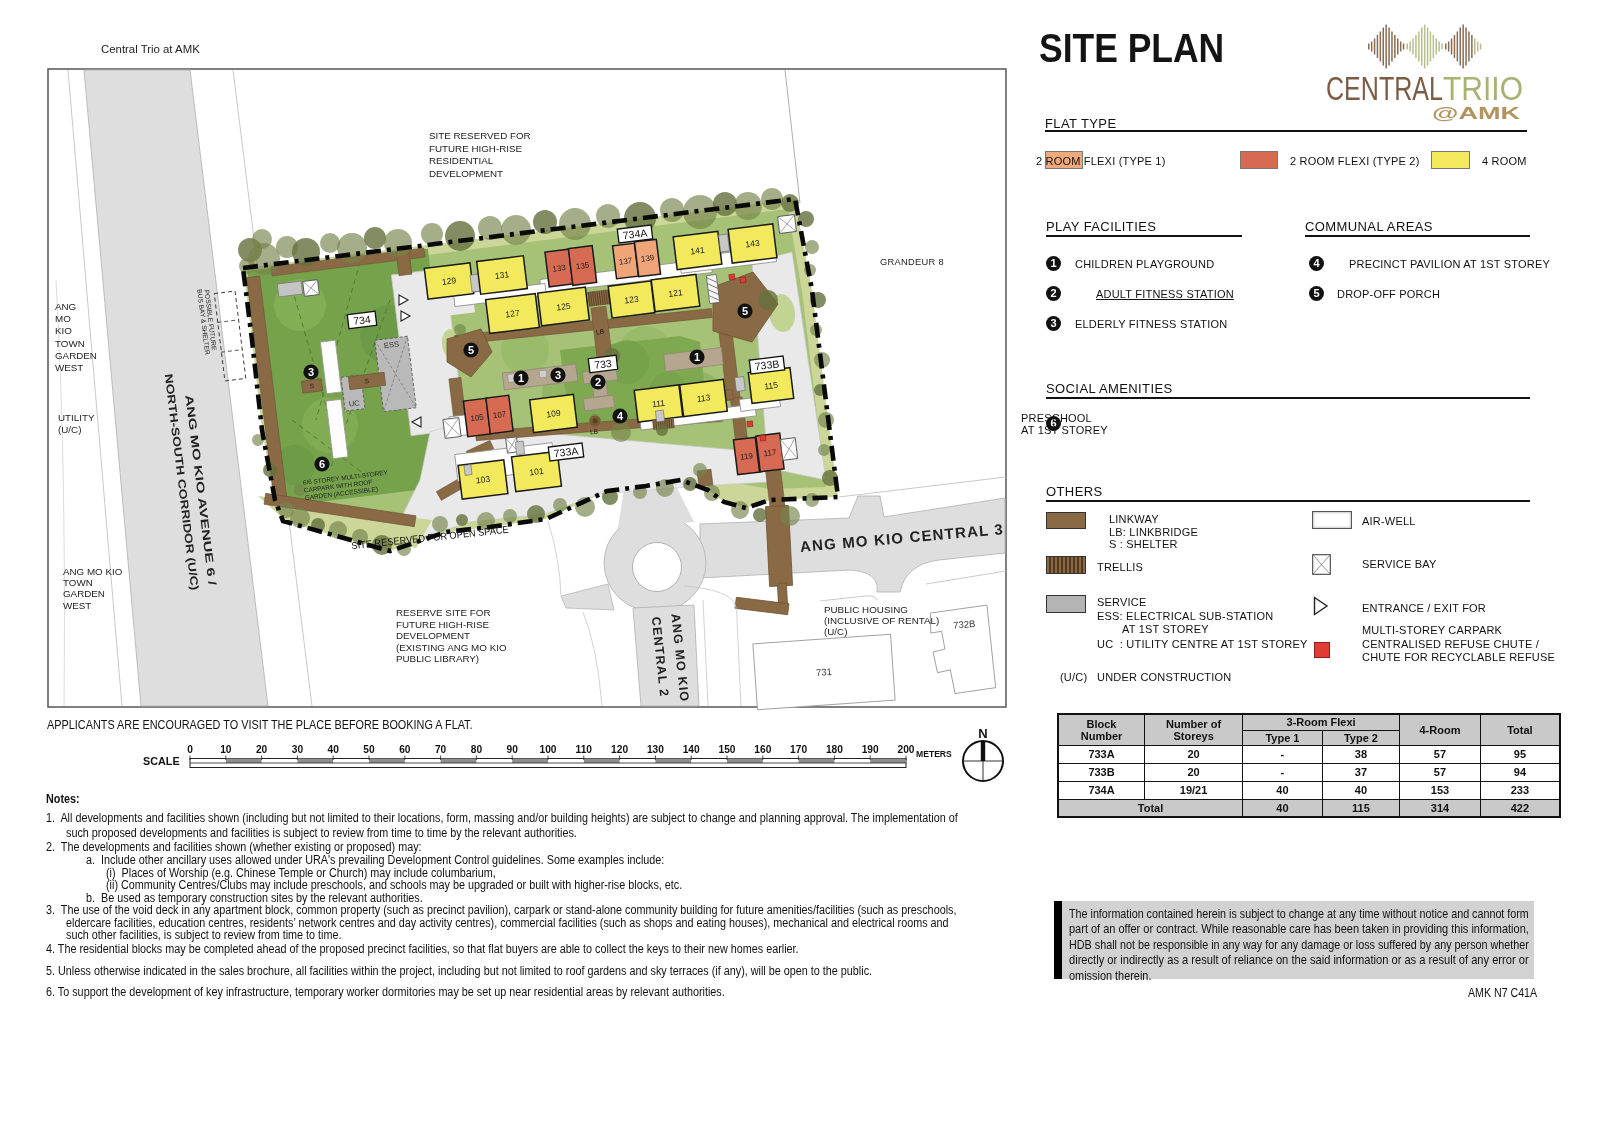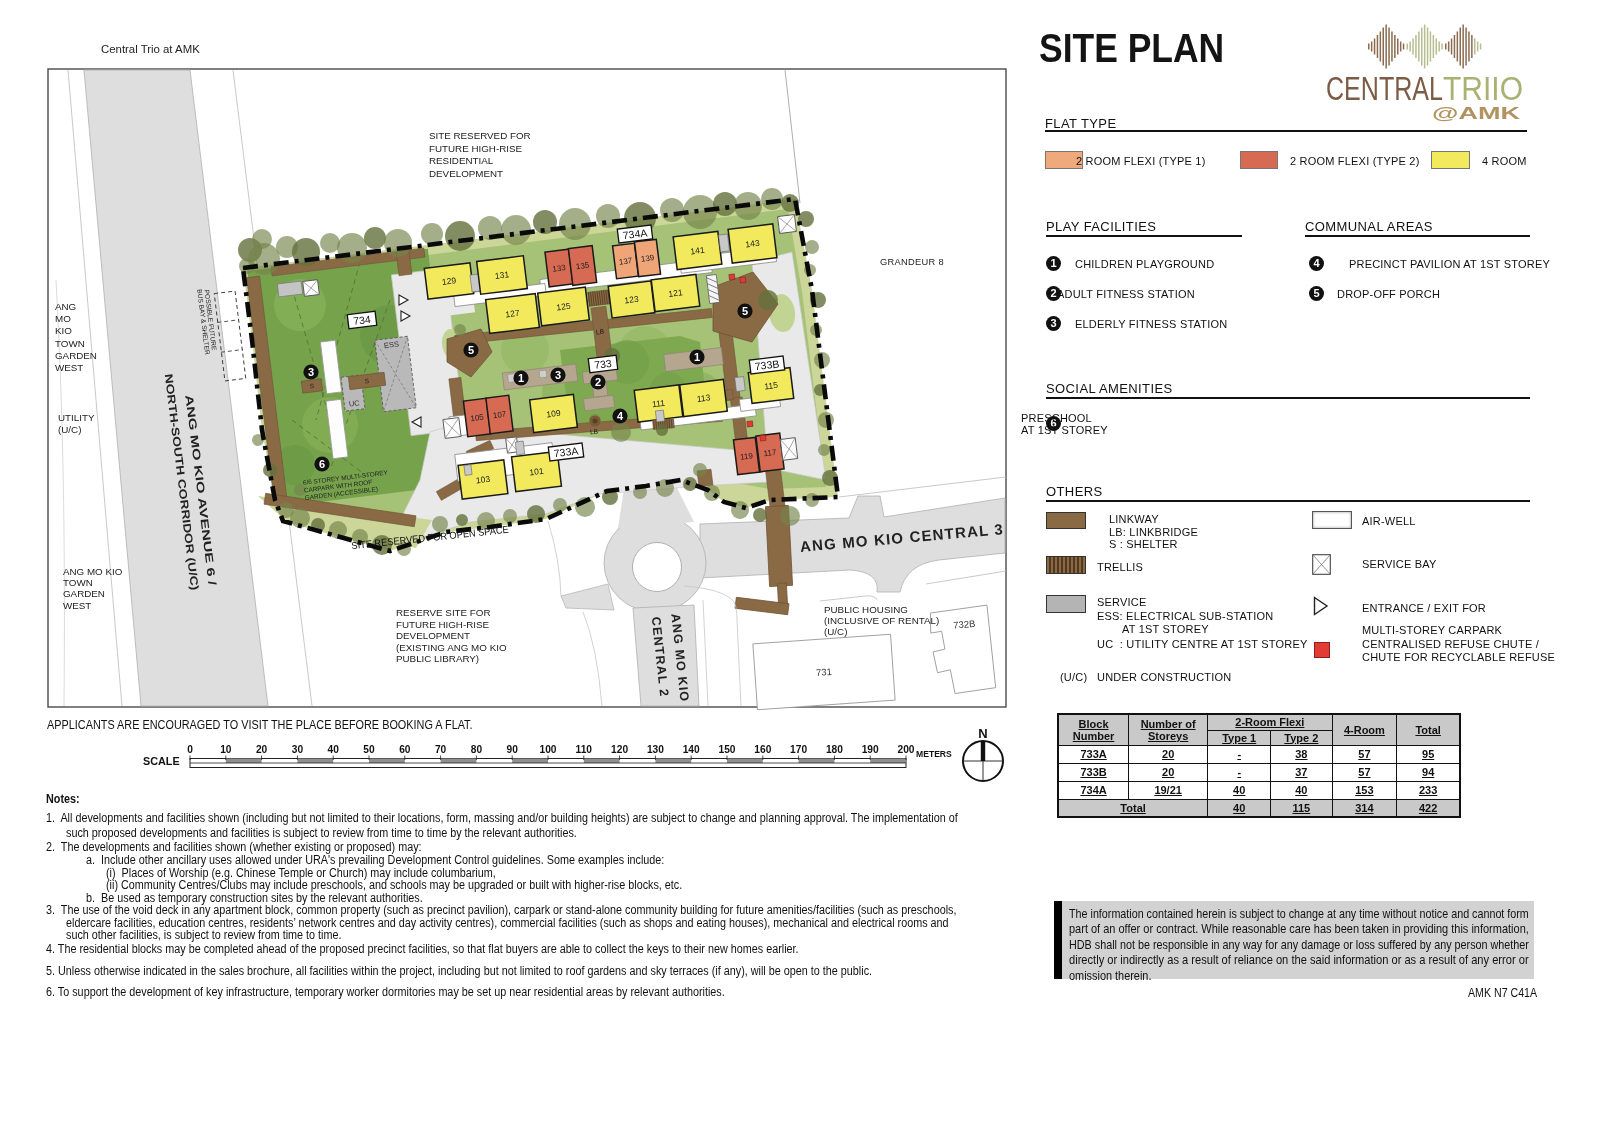--- a/index.html
+++ b/index.html
@@ -778,32 +778,32 @@
 <line x1="963" y1="761" x2="1003" y2="761" stroke="#333" stroke-width="1"></line>
 <line x1="983" y1="741" x2="983" y2="781" stroke="#333" stroke-width="1"></line>
 <rect x="980.8" y="741" width="4.4" height="20" fill="#111"></rect>
 <text x="983" y="738" font-size="13" font-weight="bold" fill="#111" text-anchor="middle">N</text>
 </svg>
 
 <div class="abs hd" style="left:1045px; top:116px;">FLAT TYPE</div>
 <div class="hl" style="left:1045px; top:130px; width:482px;"></div>
 
 <div class="abs" style="left:1045px; top:151px; width:38px; height:18px; background:#f0a97a; border:1px solid #777;"></div>
-<div class="abs it" style="left:1076px; top:155px;">2 ROOM FLEXI (TYPE 1)</div>
+<div class="abs it" style="left:1036px; top:155px;">2 ROOM FLEXI (TYPE 1)</div>
 <div class="abs" style="left:1240px; top:151px; width:38px; height:18px; background:#d66a52; border:1px solid #777;"></div>
 <div class="abs it" style="left:1290px; top:155px;">2 ROOM FLEXI (TYPE 2)</div>
 <div class="abs" style="left:1431px; top:151px; width:39px; height:18px; background:#f2ea5c; border:1px solid #777;"></div>
 <div class="abs it" style="left:1482px; top:155px;">4 ROOM</div>
 
 <div class="abs hd" style="left:1046px; top:219px;">PLAY FACILITIES</div>
 <div class="hl" style="left:1046px; top:235px; width:196px;"></div>
 <div class="crc" style="left:1046px; top:256px;">1</div>
 <div class="abs it" style="left:1075px; top:258px;">CHILDREN PLAYGROUND</div>
 <div class="crc" style="left:1046px; top:286px;">2</div>
-<div class="abs it" style="left:1057px; top:288px;">ADULT FITNESS STATION</div>
+<div class="abs it" style="left:1096px; top:288px;text-decoration:underline;">ADULT FITNESS STATION</div>
 <div class="crc" style="left:1046px; top:316px;">3</div>
 <div class="abs it" style="left:1075px; top:318px;">ELDERLY FITNESS STATION</div>
 
 <div class="abs hd" style="left:1305px; top:219px;">COMMUNAL AREAS</div>
 <div class="hl" style="left:1305px; top:235px; width:225px;"></div>
 <div class="crc" style="left:1309px; top:256px;">4</div>
 <div class="abs it" style="left:1337px; top:258px;margin-left:12px;">PRECINCT PAVILION AT 1ST STOREY</div>
 <div class="crc" style="left:1309px; top:286px;">5</div>
 <div class="abs it" style="left:1337px; top:288px;">DROP-OFF PORCH</div>
 
@@ -839,26 +839,26 @@
 <div class="abs it" style="left:1362px; top:558px;">SERVICE BAY</div>
 
 <svg class="abs" style="left:1313px; top:596px;" width="16" height="20">
     <polygon points="1.5,1.5 14,10 1.5,18.5" fill="#fff" stroke="#222" stroke-width="1.4"></polygon>
   </svg>
 <div class="abs it" style="left:1362px; top:597px; line-height:22px;">ENTRANCE / EXIT FOR<br>MULTI-STOREY CARPARK</div>
 
 <div class="abs" style="left:1314px; top:642px; width:16px; height:16px; background:#e23b36; border:1px solid #8c1f1c;"></div>
 <div class="abs it" style="left:1362px; top:638px; line-height:13px;">CENTRALISED REFUSE CHUTE /<br>CHUTE FOR RECYCLABLE REFUSE</div>
 
-<table class="blk abs" style="left:1057px; top:713px; width:404px; border:2px solid #111;text-decoration:underline;">
+<table class="blk abs" style="left:1057px; top:713px; width:504px; border:2px solid #111;">
 <tbody>
       <tr style="background:#c9c9c9;">
  <td rowspan="2" style="width:75px; height:31px;">Block<br>Number</td>
  <td rowspan="2" style="width:85px;">Number of<br>Storeys</td>
- <td colspan="2" style="height:15px;">2-Room Flexi</td>
+ <td colspan="2" style="height:15px;">3-Room Flexi</td>
  <td rowspan="2" style="width:70px;margin-top:28px;">4-Room</td>
  <td rowspan="2" style="width:69px;">Total</td>
 </tr>
 <tr style="background:#c9c9c9;">
         <td style="width:69px; height:14px;">Type 1</td>
         <td style="width:67px;">Type 2</td>
       </tr>
 <tr>
         <td style="height:18px;">733A</td>
         <td>20</td>

